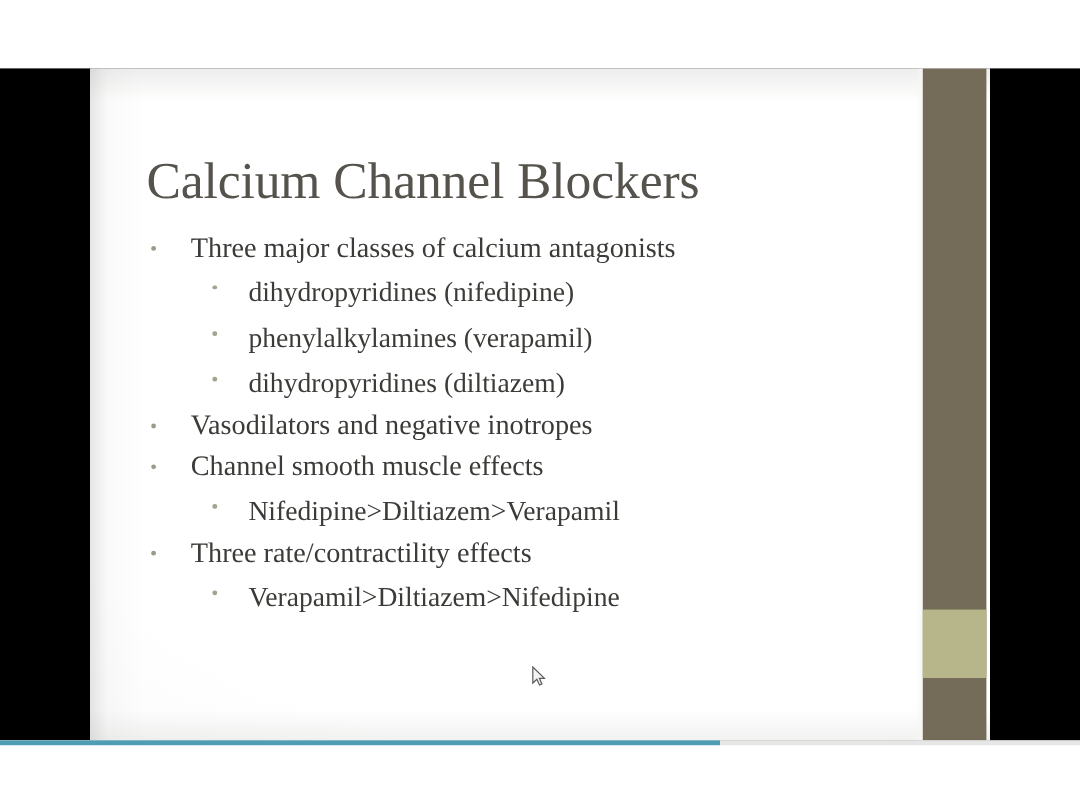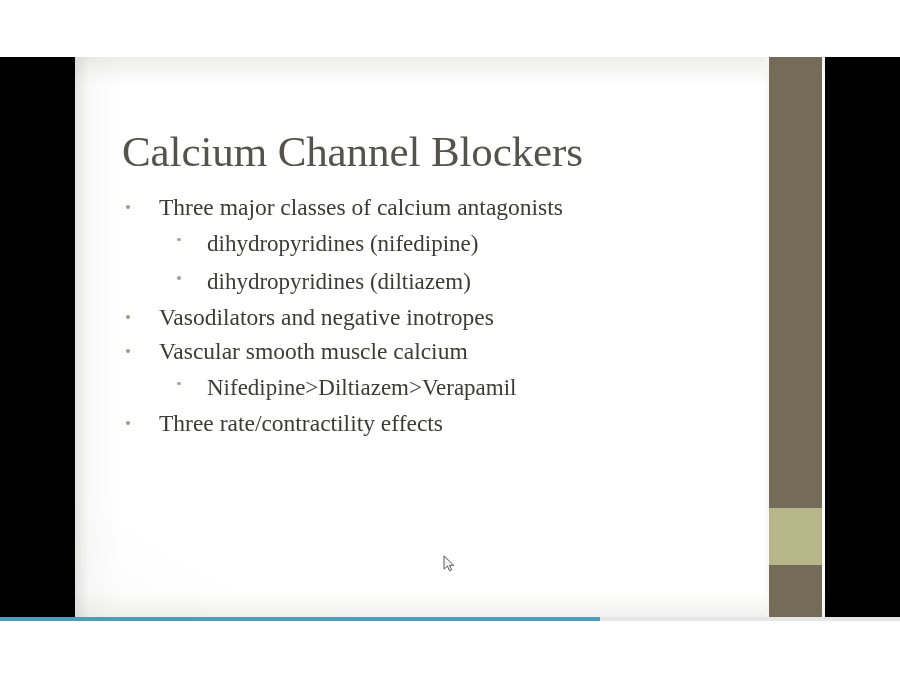--- a/index.html
+++ b/index.html
@@ -200,44 +200,54 @@
         <li class="b1">
           <span class="mark"></span>
           <span class="b1-text">Three major classes of calcium antagonists</span>
           <ul class="lvl2">
             <li class="b2">
               <span class="mark"></span>
               <span class="b2-text">dihydropyridines (nifedipine)</span>
             </li>
             <li class="b2">
               <span class="mark"></span>
+              <span class="b2-text">phenylalkylamines (verapamil)</span>
+            </li>
+            <li class="b2">
+              <span class="mark"></span>
               <span class="b2-text">dihydropyridines (diltiazem)</span>
             </li>
           </ul>
         </li>
 
         <li class="b1">
           <span class="mark"></span>
           <span class="b1-text">Vasodilators and negative inotropes</span>
         </li>
 
         <li class="b1">
           <span class="mark"></span>
-          <span class="b1-text">Vascular smooth muscle calcium</span>
+          <span class="b1-text">Channel smooth muscle effects</span>
           <ul class="lvl2">
             <li class="b2">
               <span class="mark"></span>
               <span class="b2-text">Nifedipine&gt;Diltiazem&gt;Verapamil</span>
             </li>
           </ul>
         </li>
 
         <li class="b1">
           <span class="mark"></span>
           <span class="b1-text">Three rate/contractility effects</span>
+          <ul class="lvl2">
+            <li class="b2">
+              <span class="mark"></span>
+              <span class="b2-text">Verapamil&gt;Diltiazem&gt;Nifedipine</span>
+            </li>
+          </ul>
         </li>
 
       </ul>
     </div>
 
   </div>
 
   <div id="progress-track">
     <div id="progress-fill"></div>
   </div>

